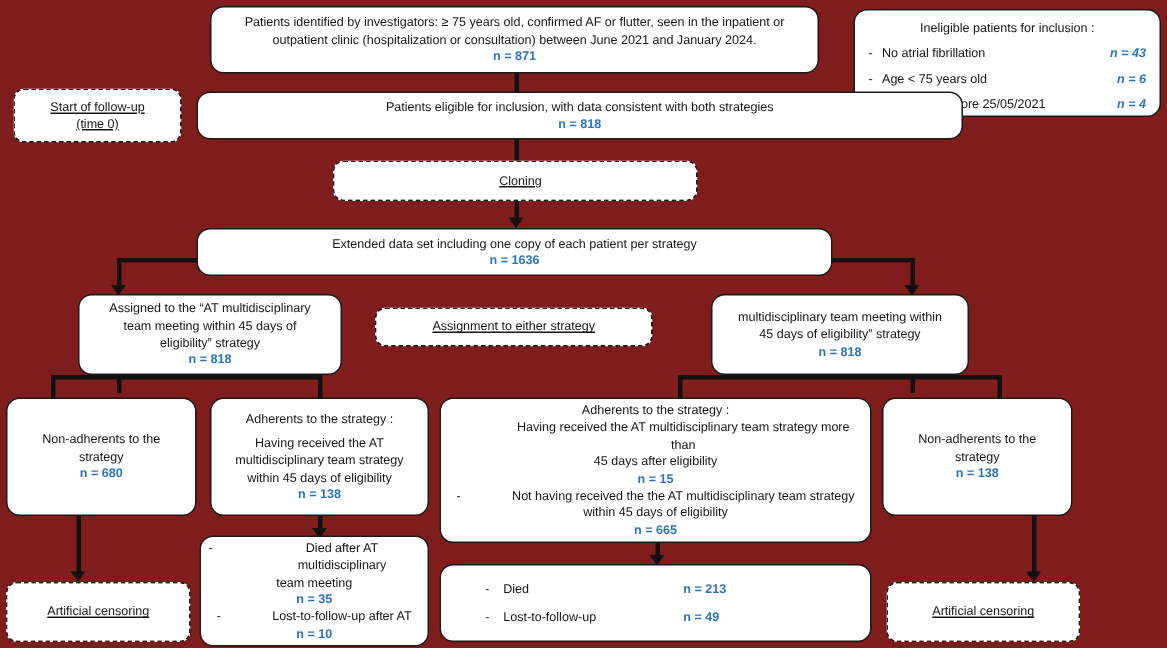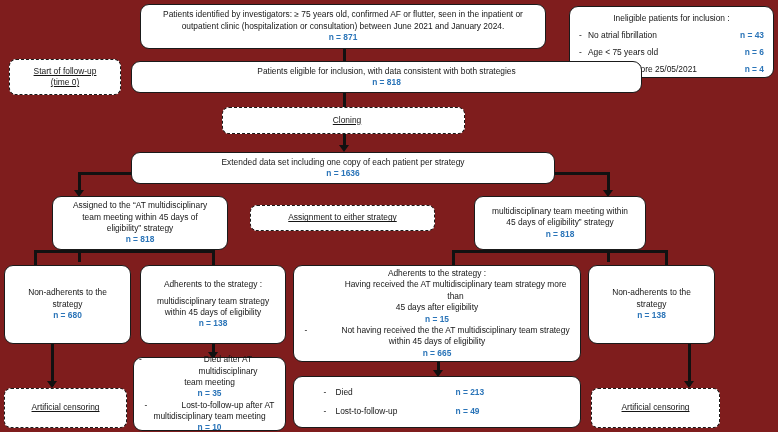--- a/index.html
+++ b/index.html
@@ -56,21 +56,21 @@
     text-align: center;
     margin-bottom: 6px;
   }
   .lrow {
     display: flex;
     align-items: baseline;
     margin-bottom: 5.5px;
   }
   .lrow .dash { width: 9px; flex: 0 0 9px; text-align: left; }
   .lrow .lbl  { flex: 1 1 auto; text-align: left; }
-  .lrow .val  { flex: 0 0 auto; text-align: right; padding-left: 6px; }
+  .lrow .val  { flex: 0 0 auto; text-align: right; padding-left: 6px; font-style: italic; }
 
   
   .kvbox { align-items: center; justify-content: center; padding: 4px 0; }
   .kvrow {
     display: flex;
     align-items: baseline;
     width: 100%;
     justify-content: center;
     margin: 3.5px 0;
   }
@@ -206,20 +206,21 @@
 
   <div class="box" style="left:4px; top:265px; width:127px; height:79px;">
     <span class="ln">Non-adherents to the</span>
     <span class="ln">strategy</span>
     <span class="ln n">n = 680</span>
   </div>
 
   <div class="box" style="left:140px; top:265px; width:146px; height:79px;">
     <span class="ln">Adherents to the strategy :</span>
     <span class="ln gap"></span>
+    <span class="ln">Having received the AT</span>
     <span class="ln">multidisciplinary team strategy</span>
     <span class="ln">within 45 days of eligibility</span>
     <span class="ln n">n = 138</span>
   </div>
 
   <div class="box" style="left:293px; top:265px; width:288px; height:97px;">
     <span class="ln">Adherents to the strategy :</span>
     <span class="ln gap"></span>
     <div class="bullets">
       <div class="bl">
@@ -254,21 +255,20 @@
       </div>
       <span class="ln">team meeting</span>
       <span class="ln n">n = 35</span>
     </div>
     <span class="ln gap"></span>
     <div class="bullets">
       <div class="bl">
         <span class="dash">-</span>
         <span class="txt">Lost-to-follow-up after AT</span>
       </div>
-      <span class="ln">multidisciplinary team meeting</span>
       <span class="ln n">n = 10</span>
     </div>
   </div>
 
   <div class="box kvbox" style="left:293px; top:376px; width:288px; height:52px;">
     <div class="kvrow">
       <span class="dash">-</span>
       <span class="lbl">Died</span>
       <span class="val n">n = 213</span>
     </div>

